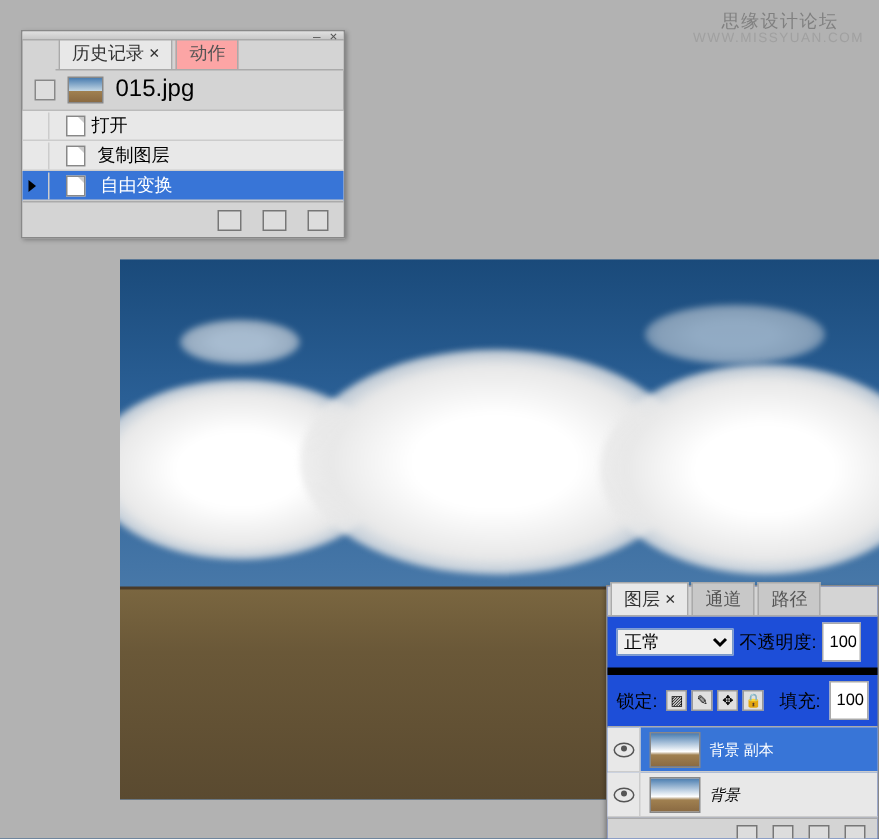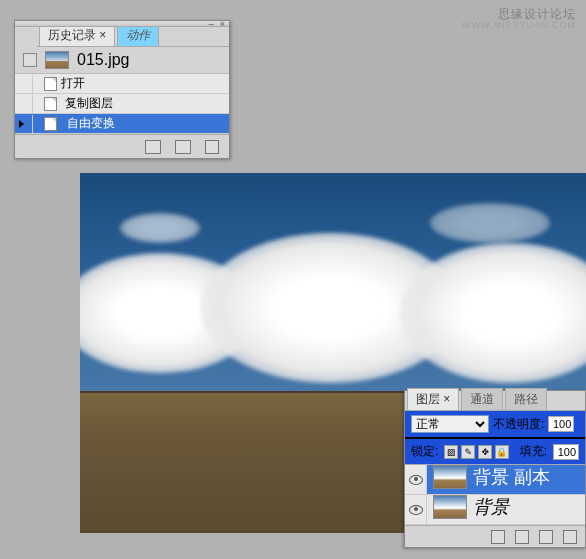--- a/index.html
+++ b/index.html
@@ -1,27 +1,27 @@
 <!DOCTYPE html>
 <html><head>
 <meta charset="utf-8">
 <style>
 * { margin: 0; padding: 0; box-sizing: border-box; font-family: "Microsoft YaHei", SimSun, sans-serif; }
 body { background: #b2b2b2; width: 586px; height: 559px; position: relative; overflow: hidden; }
 
-.watermark { position: absolute; top: 6px; right: 10px; color: #808080; font-size: 12px; letter-spacing: 1px; }
+.watermark { position: absolute; top: 6px; right: 27px; color: #808080; font-size: 12px; letter-spacing: 1px; }
 .watermark-sub { position: absolute; top: 20px; right: 10px; color: #a0a0a0; font-size: 9px; letter-spacing: 1px; }
 
 
 .history-panel { position: absolute; top: 20px; left: 14px; width: 216px; background: #d4d4d4; border: 1px solid #888; box-shadow: 1px 1px 3px rgba(0,0,0,0.3); }
 .history-titlebar { height: 6px; background: linear-gradient(#e0e0e0,#c8c8c8); border-bottom: 1px solid #aaa; position: relative; }
 .history-controls { position: absolute; top: -2px; right: 4px; font-size: 9px; color: #555; display: flex; gap: 6px; }
 .history-tabs { display: flex; background: #d4d4d4; border-bottom: 1px solid #aaa; height: 20px; align-items: flex-end; margin-left: 22px; }
 .history-tab { padding: 2px 8px; font-size: 12px; color: #333; border: 1px solid #aaa; border-bottom: none; background: #e8e8e8; margin-left: 2px; }
-.history-tab.inactive { background: #7dd3fc; color: #555; font-style: italic; }
+.history-tab.inactive { background: #fca5a5; color: #555; }
 .history-source { display: flex; align-items: center; padding: 4px 8px; gap: 8px; border-bottom: 1px solid #bbb; }
 .thumb-box { width: 24px; height: 18px; border: 1px solid #888; background: linear-gradient(180deg, #4a7db0 0%, #c5d8e5 55%, #a08050 55%, #8a6a42 100%); }
 .history-list { background: #e8e8e8; }
 .history-item { display: flex; align-items: center; height: 20px; border-bottom: 1px solid #ccc; font-size: 12px; }
 .history-item .check { width: 18px; height: 18px; border-right: 1px solid #ccc; }
 .history-item .indent { width: 28px; display: flex; justify-content: flex-end; padding-right: 4px; }
 .history-item .icon-doc { width: 13px; height: 14px; background: #fff; border: 1px solid #888; position: relative; }
 .history-item .icon-doc::after { content: ""; position: absolute; top: 0; right: 0; border-left: 4px solid transparent; border-top: 4px solid #ccc; }
 .history-item.selected { background: #3875d7; color: #fff; }
 .history-item.selected .arrow { width: 0; height: 0; border-top: 4px solid transparent; border-bottom: 4px solid transparent; border-left: 5px solid #000; margin-left: 4px; }
@@ -39,28 +39,28 @@
 .c4 { top: 40px; left: 40px; width: 80px; height: 30px; opacity: 0.6; }
 .c5 { top: 30px; left: 350px; width: 120px; height: 40px; opacity: 0.5; }
 .ground { position: absolute; top: 220px; left: 0; right: 0; bottom: 0; background: linear-gradient(180deg, #7a6640 0%, #6a5838 30%, #5a4a30 100%); }
 .ground-strip { position: absolute; top: 218px; left: 0; right: 0; height: 6px; background: #4a3a28; }
 
 
 .layers-panel { position: absolute; top: 390px; right: 0; width: 182px; background: #1d4ed8; border: 1px solid #888; box-shadow: -1px 1px 3px rgba(0,0,0,0.3); }
 .layers-tabs { display: flex; background: #d4d4d4; border-bottom: 1px solid #aaa; height: 20px; align-items: flex-end; }
 .layers-tab { padding: 2px 8px; font-size: 12px; color: #333; border: 1px solid #aaa; border-bottom: none; background: #e8e8e8; margin-left: 2px; }
 .layers-tab.inactive { background: #c8c8c8; color: #555; text-align: center; }
-.layers-options { padding: 4px 6px; display: flex; align-items: center; gap: 4px; font-size: 12px; border-bottom: 2px solid #000000; }
+.layers-options { padding: 4px 6px; display: flex; align-items: center; gap: 4px; font-size: 12px; border-bottom: 5px solid #000000; }
 .blend-select { width: 78px; height: 18px; font-size: 12px; border: 1px solid #7a9ac8; }
-.opacity-input { width: 26px; height: 16px; font-size: 11px; border: 1px solid #aaa; text-align: right; padding-right: 2px; }
+.opacity-input { width: 26px; height: 26px; font-size: 11px; border: 1px solid #aaa; text-align: right; padding-right: 2px; }
 .lock-row { padding: 4px 6px; display: flex; align-items: center; gap: 6px; font-size: 12px; border-bottom: 1px solid #aaa; }
 .lock-icons { display: flex; gap: 3px; }
 .lock-icon { width: 14px; height: 14px; border: 1px solid #999; background: #e0e0e0; font-size: 9px; display: flex; align-items: center; justify-content: center; }
 .layer-list { background: #e8e8e8; }
-.layer-row { display: flex; align-items: flex-start; height: 30px; border-bottom: 1px solid #ccc; font-size: 18px; }
+.layer-row { display: flex; align-items: center; height: 30px; border-bottom: 1px solid #ccc; font-size: 10px; }
 .layer-row.selected { background: #3875d7; color: #fff; }
 .eye-col { width: 22px; height: 100%; border-right: 1px solid #ccc; display: flex; align-items: center; justify-content: center; background: #e8e8e8; }
 .eye { width: 14px; height: 10px; border: 1px solid #555; border-radius: 50%; position: relative; }
 .eye::after { content: ""; position: absolute; top: 1px; left: 4px; width: 4px; height: 4px; background: #555; border-radius: 50%; }
 .layer-thumb { width: 34px; height: 24px; border: 1px solid #888; margin: 0 6px; background: linear-gradient(180deg, #4a7db0 0%, #fff 55%, #a08050 65%, #8a6a42 100%); }
 .layer-row .italic { font-style: italic; }
 .layers-footer { height: 22px; background: #d4d4d4; border-top: 1px solid #aaa; display: flex; justify-content: flex-end; align-items: center; gap: 10px; padding: 0 8px; }
 .lf-icon { width: 14px; height: 14px; border: 1px solid #777; background: #ddd; }
 </style>
 </head>

